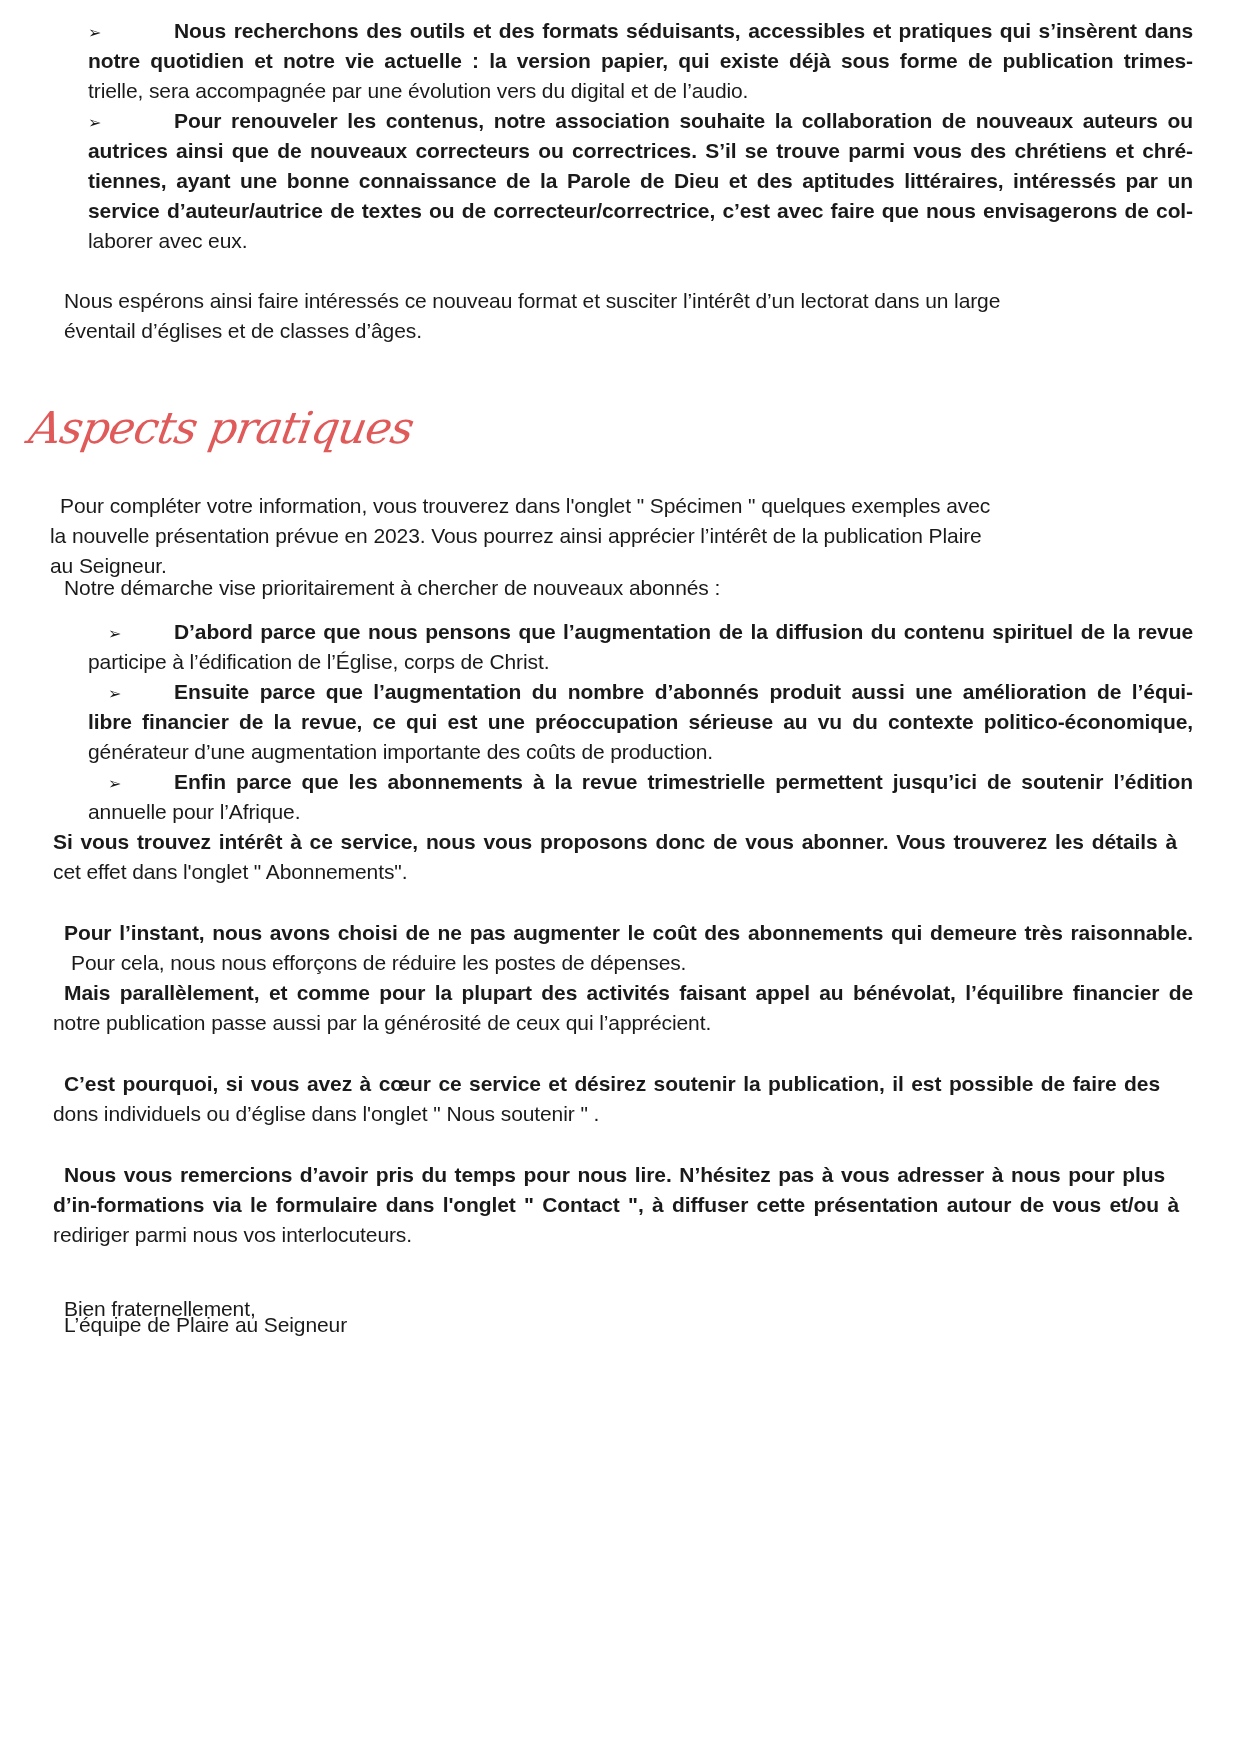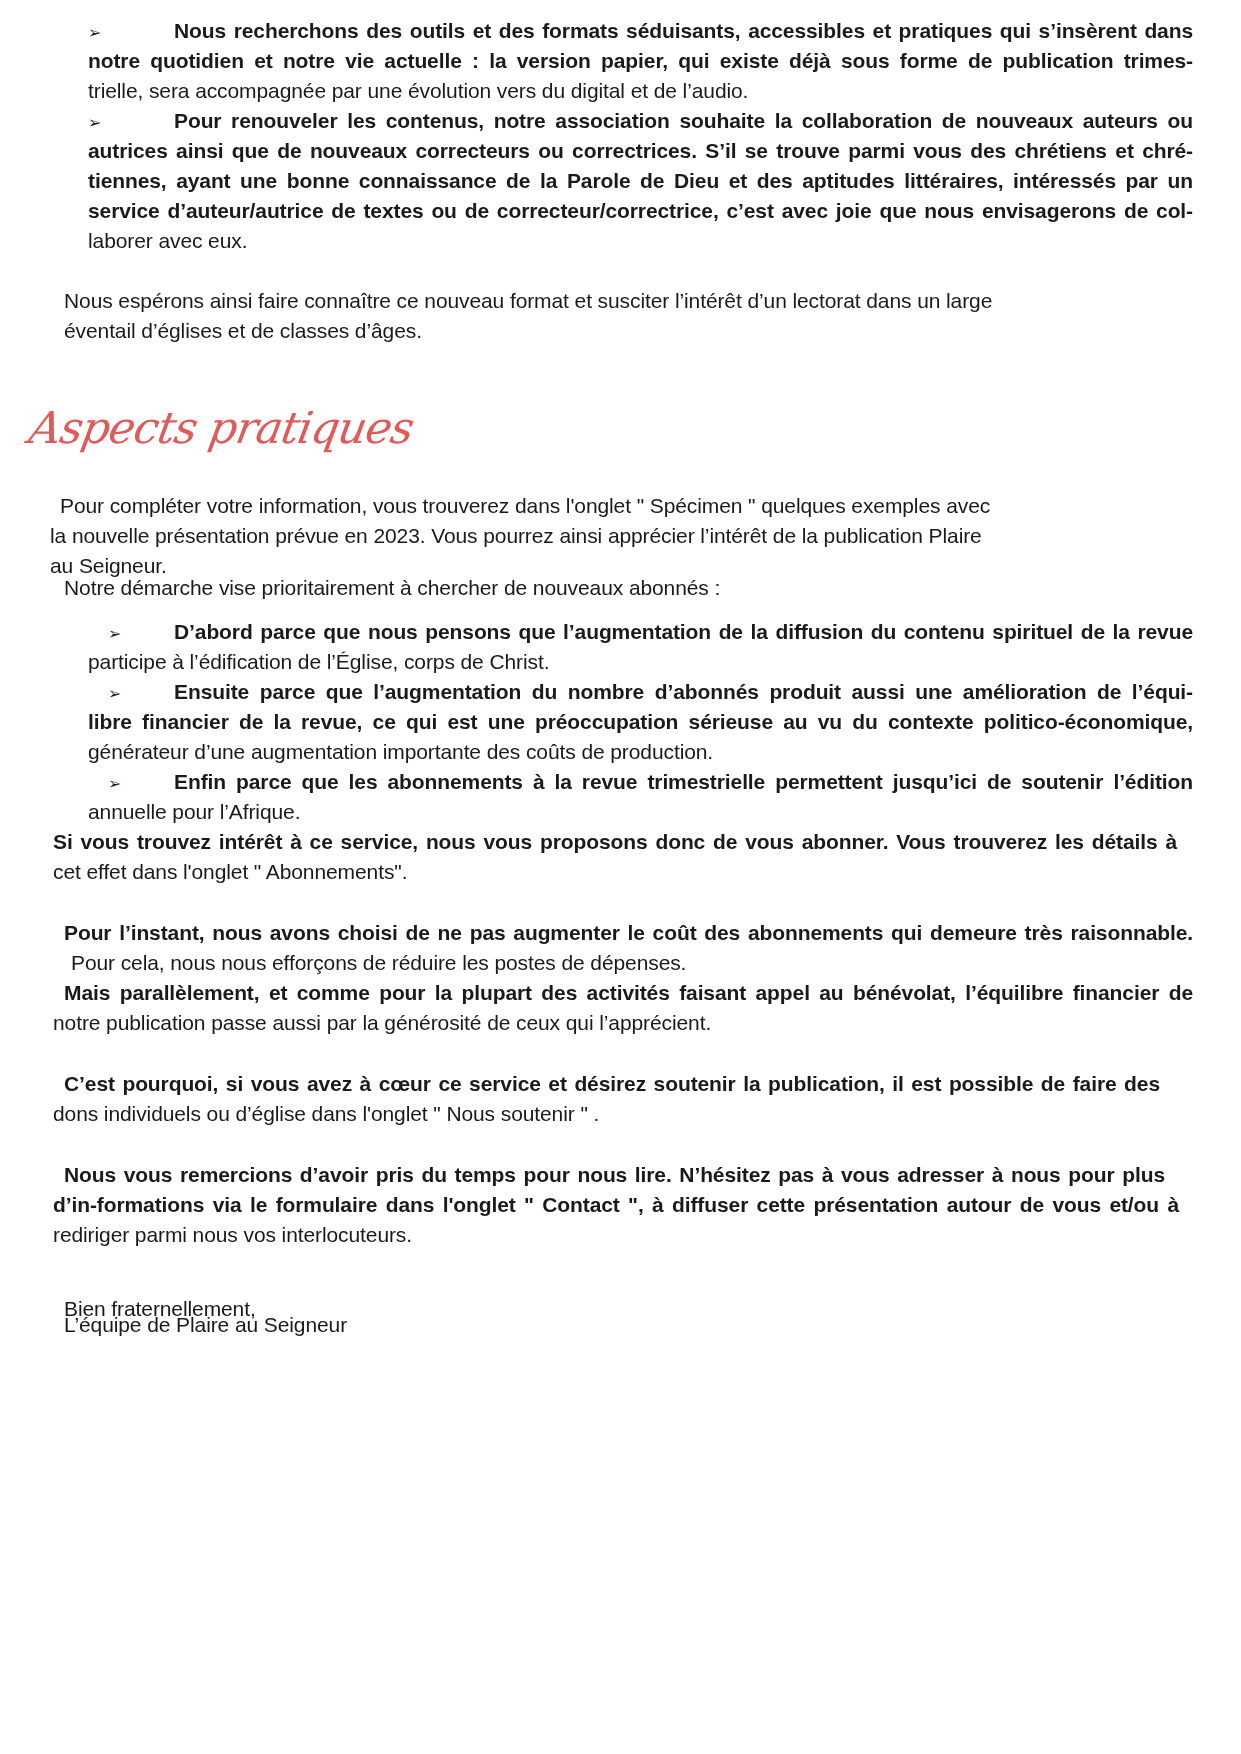--- a/index.html
+++ b/index.html
@@ -31,24 +31,24 @@
   <span class="arrow" style="padding-left:0;">➢</span><span>Nous recherchons des outils et des formats séduisants, accessibles et pratiques qui s’insèrent dans</span>
 </div>
 <div class="line just" style="top:46px; left:88px; width:1105px;">notre quotidien et notre vie actuelle : la version papier, qui existe déjà sous forme de publication trimes-</div>
 <div class="line" style="top:76px; left:88px;">trielle, sera accompagnée par une évolution vers du digital et de l’audio.</div>
 
 <div class="line just" style="top:106px; left:88px; width:1105px;">
   <span class="arrow" style="padding-left:0;">➢</span><span>Pour renouveler les contenus, notre association souhaite la collaboration de nouveaux auteurs ou</span>
 </div>
 <div class="line just" style="top:136px; left:88px; width:1105px;">autrices ainsi que de nouveaux correcteurs ou correctrices. S’il se trouve parmi vous des chrétiens et chré-</div>
 <div class="line just" style="top:166px; left:88px; width:1105px;">tiennes, ayant une bonne connaissance de la Parole de Dieu et des aptitudes littéraires, intéressés par un</div>
-<div class="line just" style="top:196px; left:88px; width:1105px;">service d’auteur/autrice de textes ou de correcteur/correctrice, c’est avec joie que nous envisagerons de col-</div>
+<div class="line just" style="top:196px; left:88px; width:1105px;">service d’auteur/autrice de textes ou de correcteur/correctrice, c’est avec faire que nous envisagerons de col-</div>
 <div class="line" style="top:226px; left:88px;">laborer avec eux.</div>
 
-<div class="line" style="top:286px; left:64px;">Nous espérons ainsi faire connaître ce nouveau format et susciter l’intérêt d’un lectorat dans un large</div>
+<div class="line" style="top:286px; left:64px;">Nous espérons ainsi faire intéressés ce nouveau format et susciter l’intérêt d’un lectorat dans un large</div>
 <div class="line" style="top:316px; left:64px;">éventail d’églises et de classes d’âges.</div>
 
 <div class="heading">Aspects pratiques</div>
 
 <div class="line" style="top:491px; left:60px;">Pour compléter votre information, vous trouverez dans l'onglet " Spécimen " quelques exemples avec</div>
 <div class="line" style="top:521px; left:50px;">la nouvelle présentation prévue en 2023. Vous pourrez ainsi apprécier l’intérêt de la publication Plaire</div>
 <div class="line" style="top:551px; left:50px;">au Seigneur.</div>
 
 <div class="line" style="top:557px; left:64px;margin-top:16px;">Notre démarche vise prioritairement à chercher de nouveaux abonnés :</div>
 

